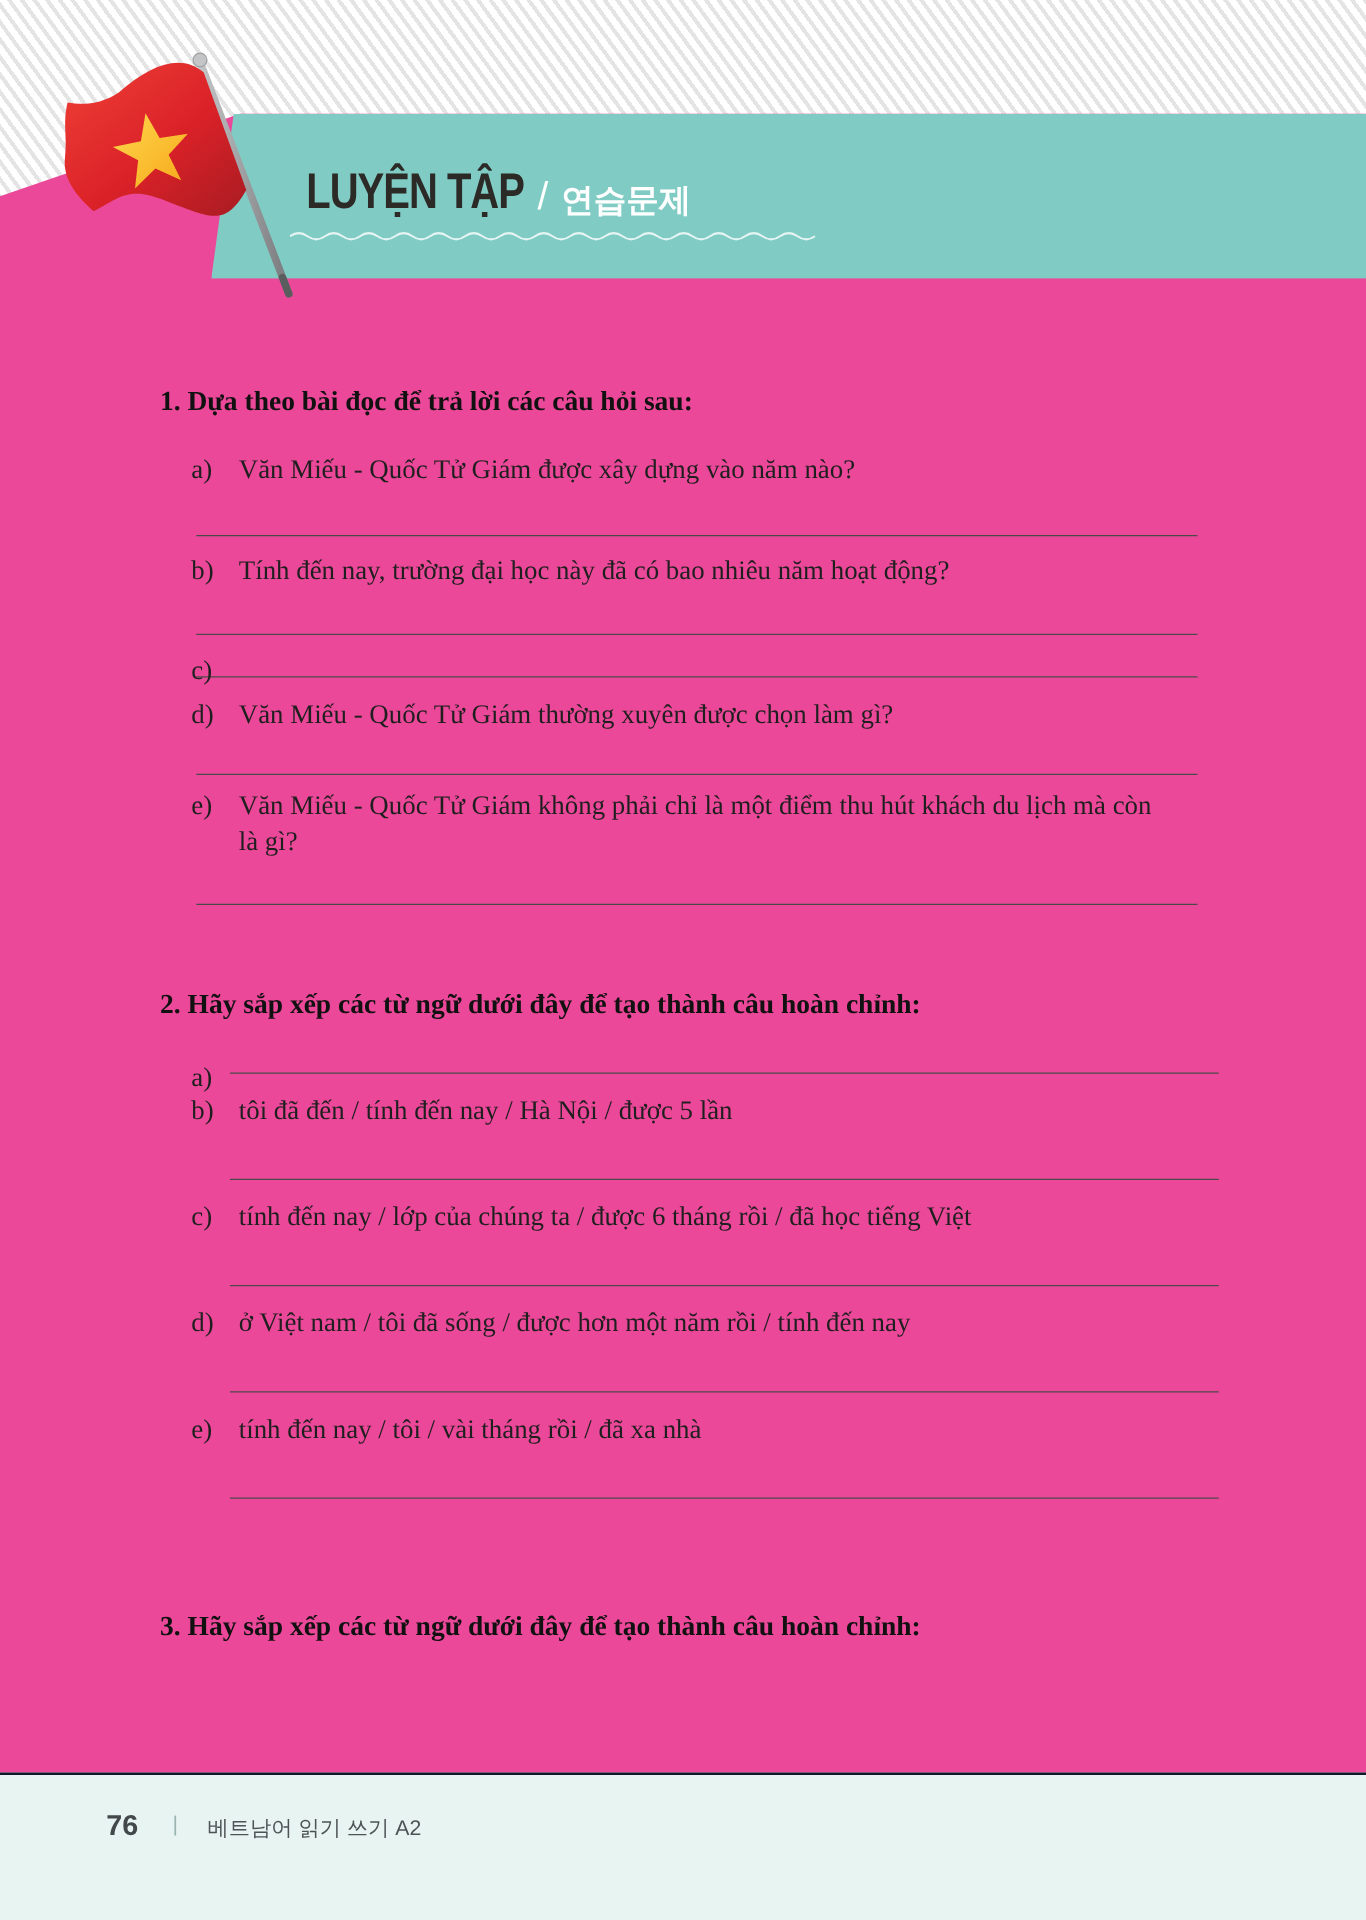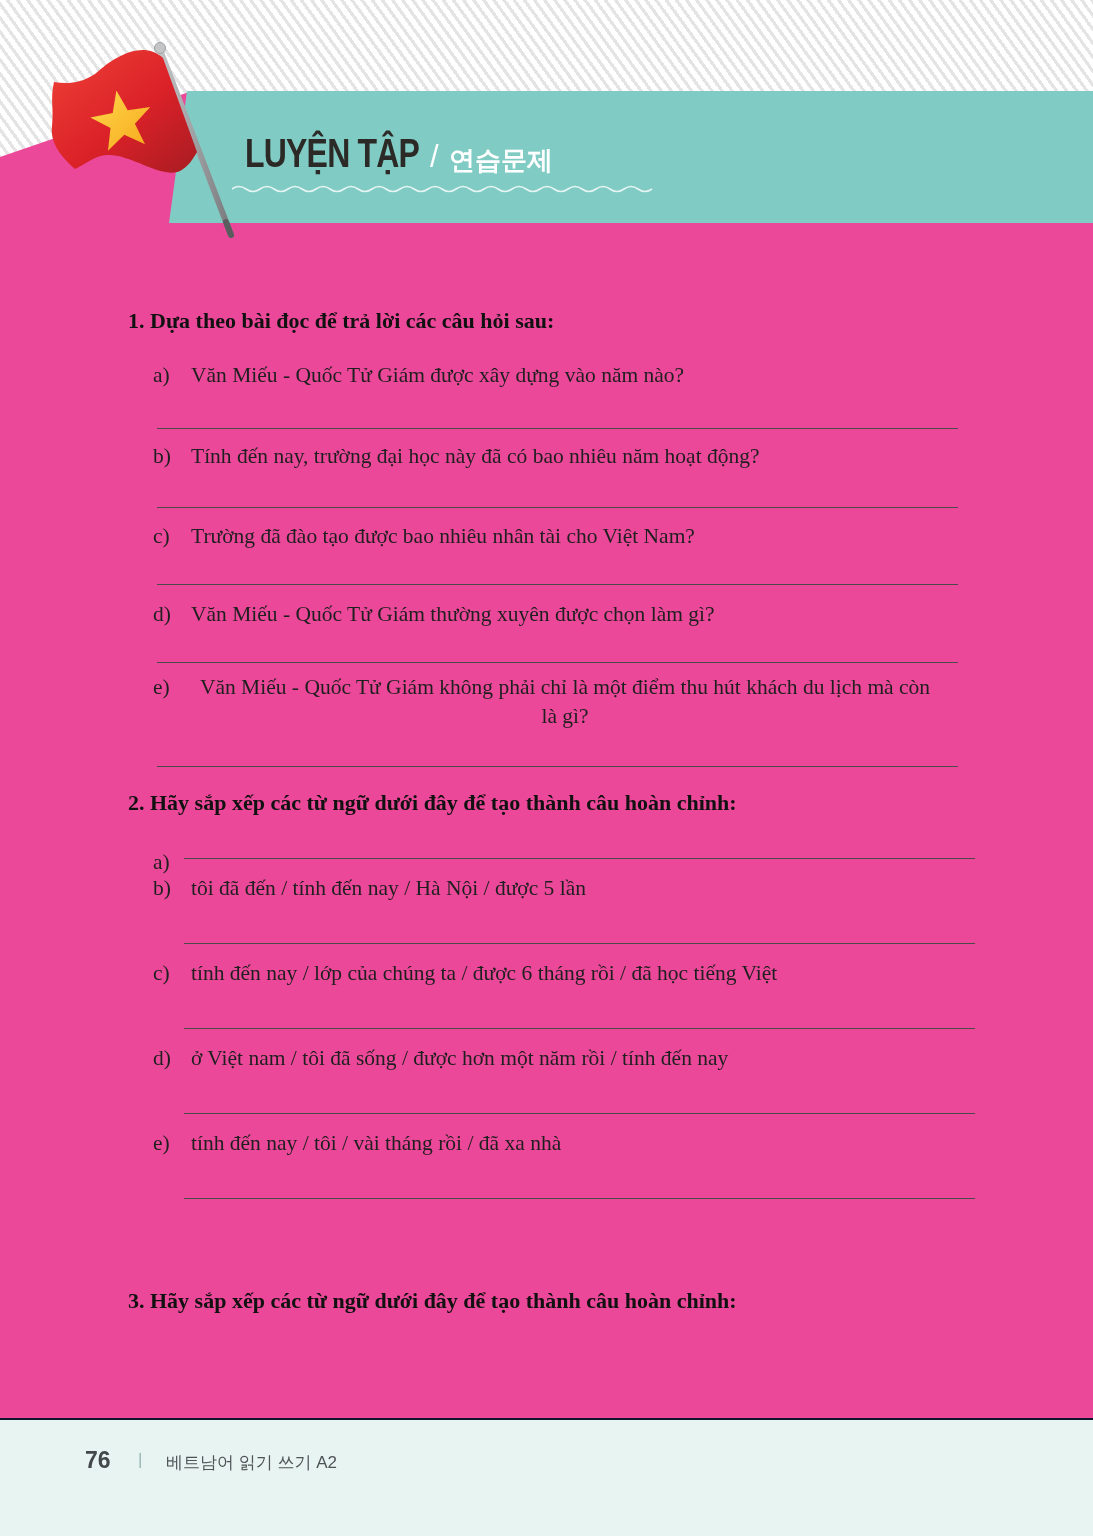--- a/index.html
+++ b/index.html
@@ -91,21 +91,21 @@
 
   .sec1 .i-a { margin-top: 24px; }
   .sec1 .l-a { margin-top: 38px; }
   .sec1 .i-b { margin-top: 12px; }
   .sec1 .l-b { margin-top: 36px; }
   .sec1 .i-c { margin-top: 13px; }
   .sec1 .l-c { margin-top: 33px; }
   .sec1 .i-d { margin-top: 14px; }
   .sec1 .l-d { margin-top: 33px; }
   .sec1 .i-e { margin-top: 10px; line-height: 29px; }
-  .sec1 .i-e .text { display: inline-block; max-width: 748px; vertical-align: top; text-align: center; }
+  .sec1 .i-e .text { display: inline-block; max-width: 748px; vertical-align: top; }
   .sec1 .l-e { margin-top: 35px; }
 
   .sec2 .i-a { margin-top: 29px; }
   .sec2 .i-b, .sec2 .i-c, .sec2 .i-d, .sec2 .i-e { margin-top: 14px; }
   .sec2 .answer-line { margin-top: 40px; }
 
   
   footer {
     position: absolute;
     left: 0; top: 1418px;
@@ -194,21 +194,20 @@
     <div class="answer-line l-a"></div>
 
     <div class="item i-b">
       <span class="letter">b)</span>
       <span class="text">Tính đến nay, trường đại học này đã có bao nhiêu năm hoạt động?</span>
     </div>
     <div class="answer-line l-b"></div>
 
     <div class="item i-c">
       <span class="letter">c)</span>
-      <span class="text">Trường đã đào tạo được bao nhiêu nhân tài cho Việt Nam?</span>
     </div>
     <div class="answer-line l-c"></div>
 
     <div class="item i-d">
       <span class="letter">d)</span>
       <span class="text">Văn Miếu - Quốc Tử Giám thường xuyên được chọn làm gì?</span>
     </div>
     <div class="answer-line l-d"></div>
 
     <div class="item i-e">

